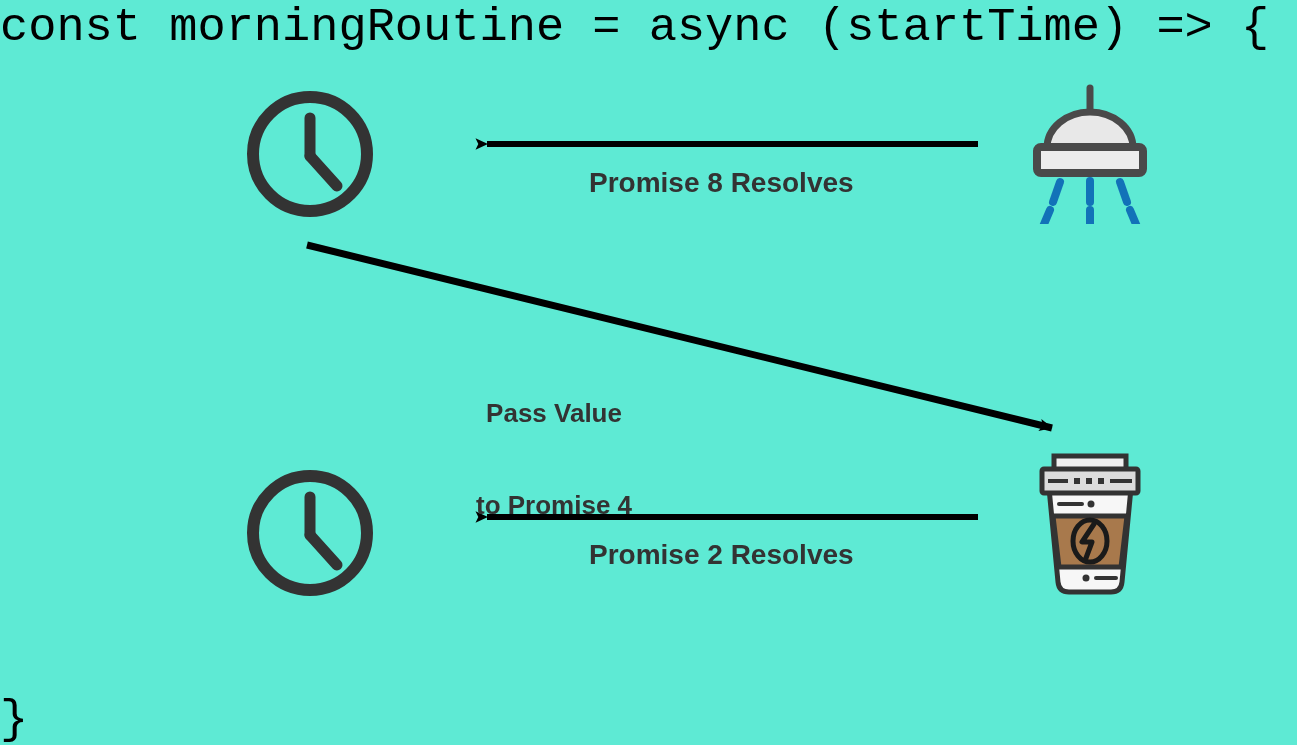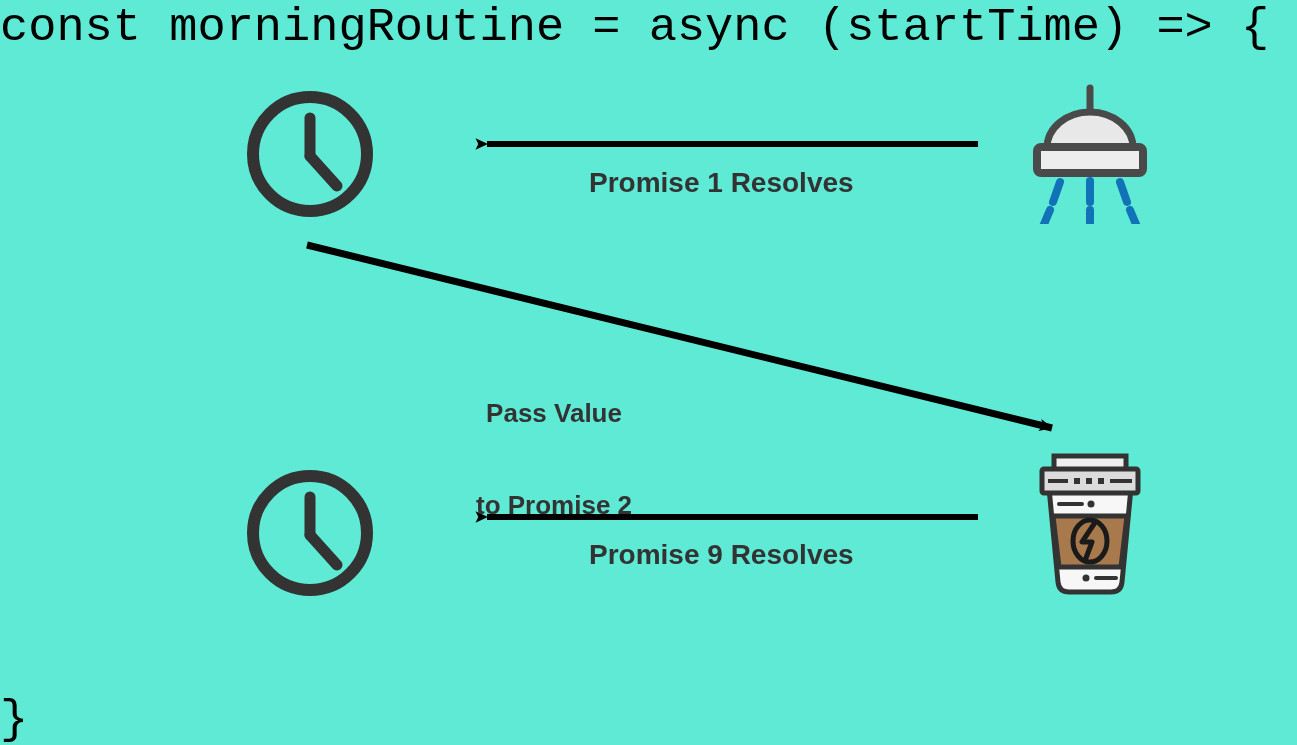--- a/index.html
+++ b/index.html
@@ -165,22 +165,22 @@
       <rect x="12" y="17" width="96" height="24" rx="2" fill="#dcdcdc" stroke="#333333" stroke-width="5"></rect>
 
       <line x1="18" y1="29" x2="38" y2="29" stroke="#333333" stroke-width="4"></line>
       <rect x="44" y="26" width="6" height="6" fill="#333333"></rect>
       <rect x="56" y="26" width="6" height="6" fill="#333333"></rect>
       <rect x="68" y="26" width="6" height="6" fill="#333333"></rect>
       <line x1="80" y1="29" x2="102" y2="29" stroke="#333333" stroke-width="4"></line>
     </svg>
   </div>
 
-  <div class="flow-label" id="label-p1">Promise 1 Resolves</div>
+  <div class="flow-label" id="label-p1">Promise 8 Resolves</div>
 
-  <div class="flow-label" id="label-p2">Promise 9 Resolves</div>
+  <div class="flow-label" id="label-p2">Promise 2 Resolves</div>
 
   <div class="flow-label" id="label-pass">
     <div>Pass Value</div>
-    <div>to Promise 2</div>
+    <div>to Promise 4</div>
   </div>
 
 </div>
 
 </body></html>

